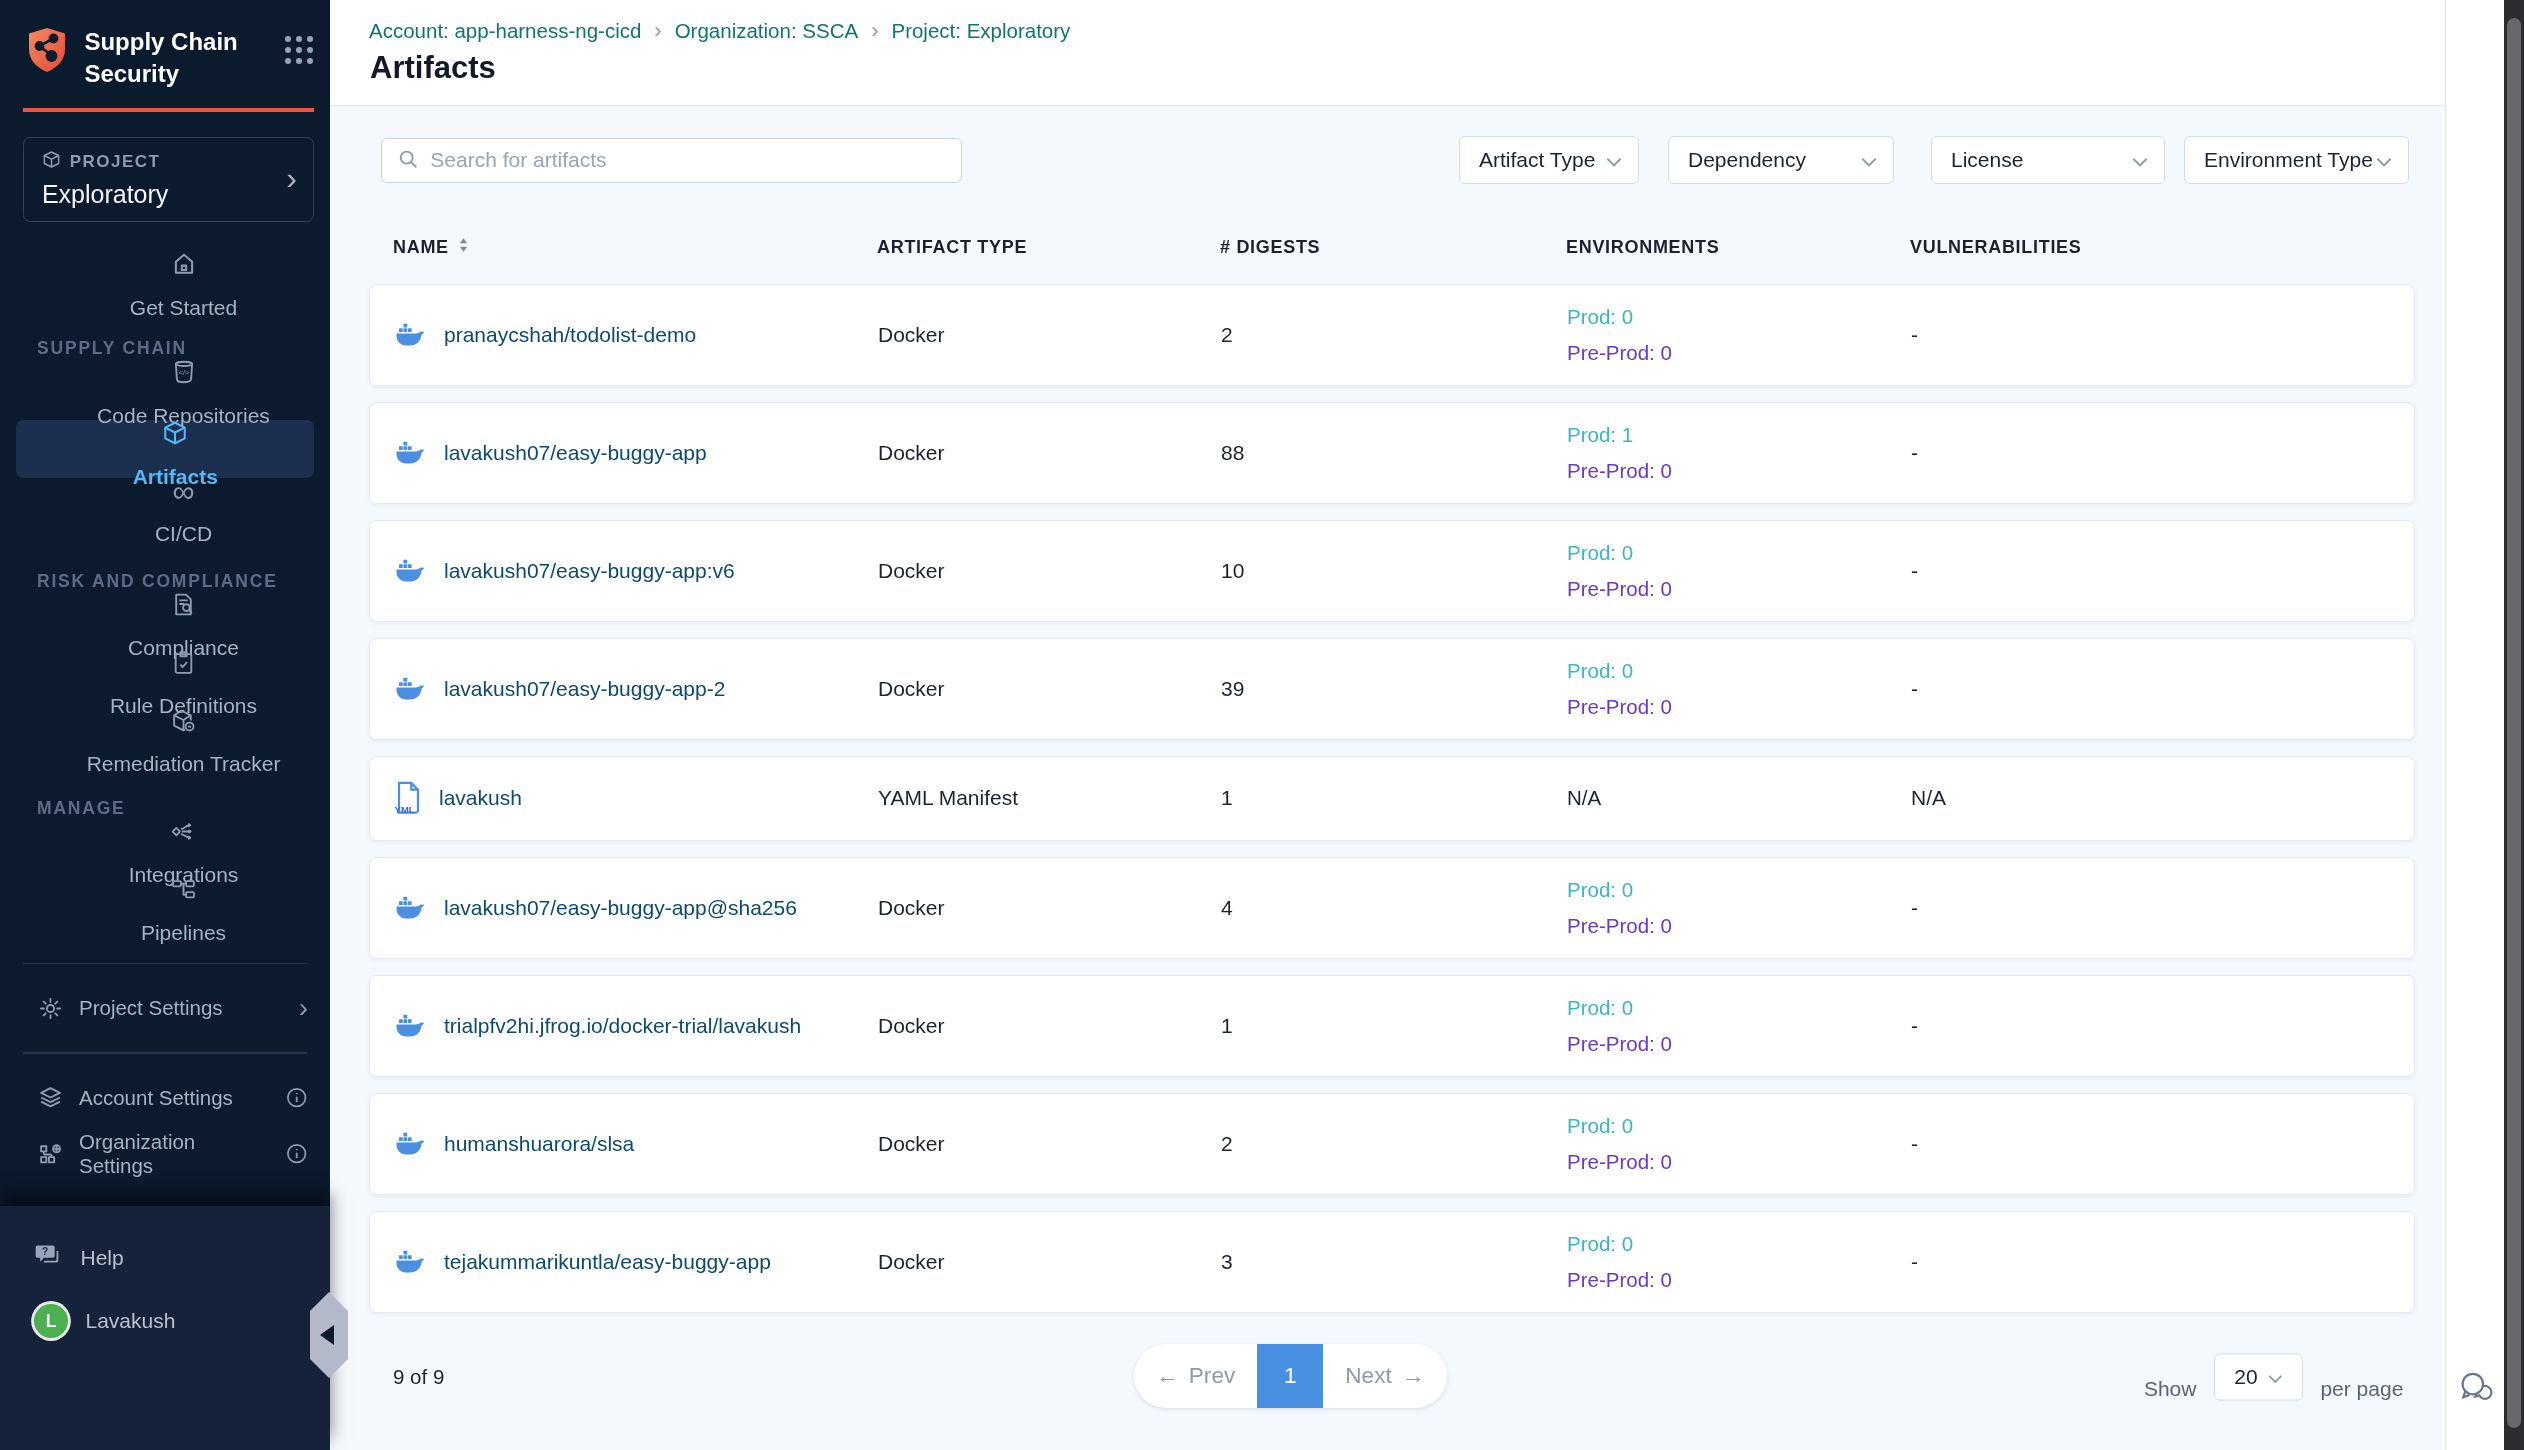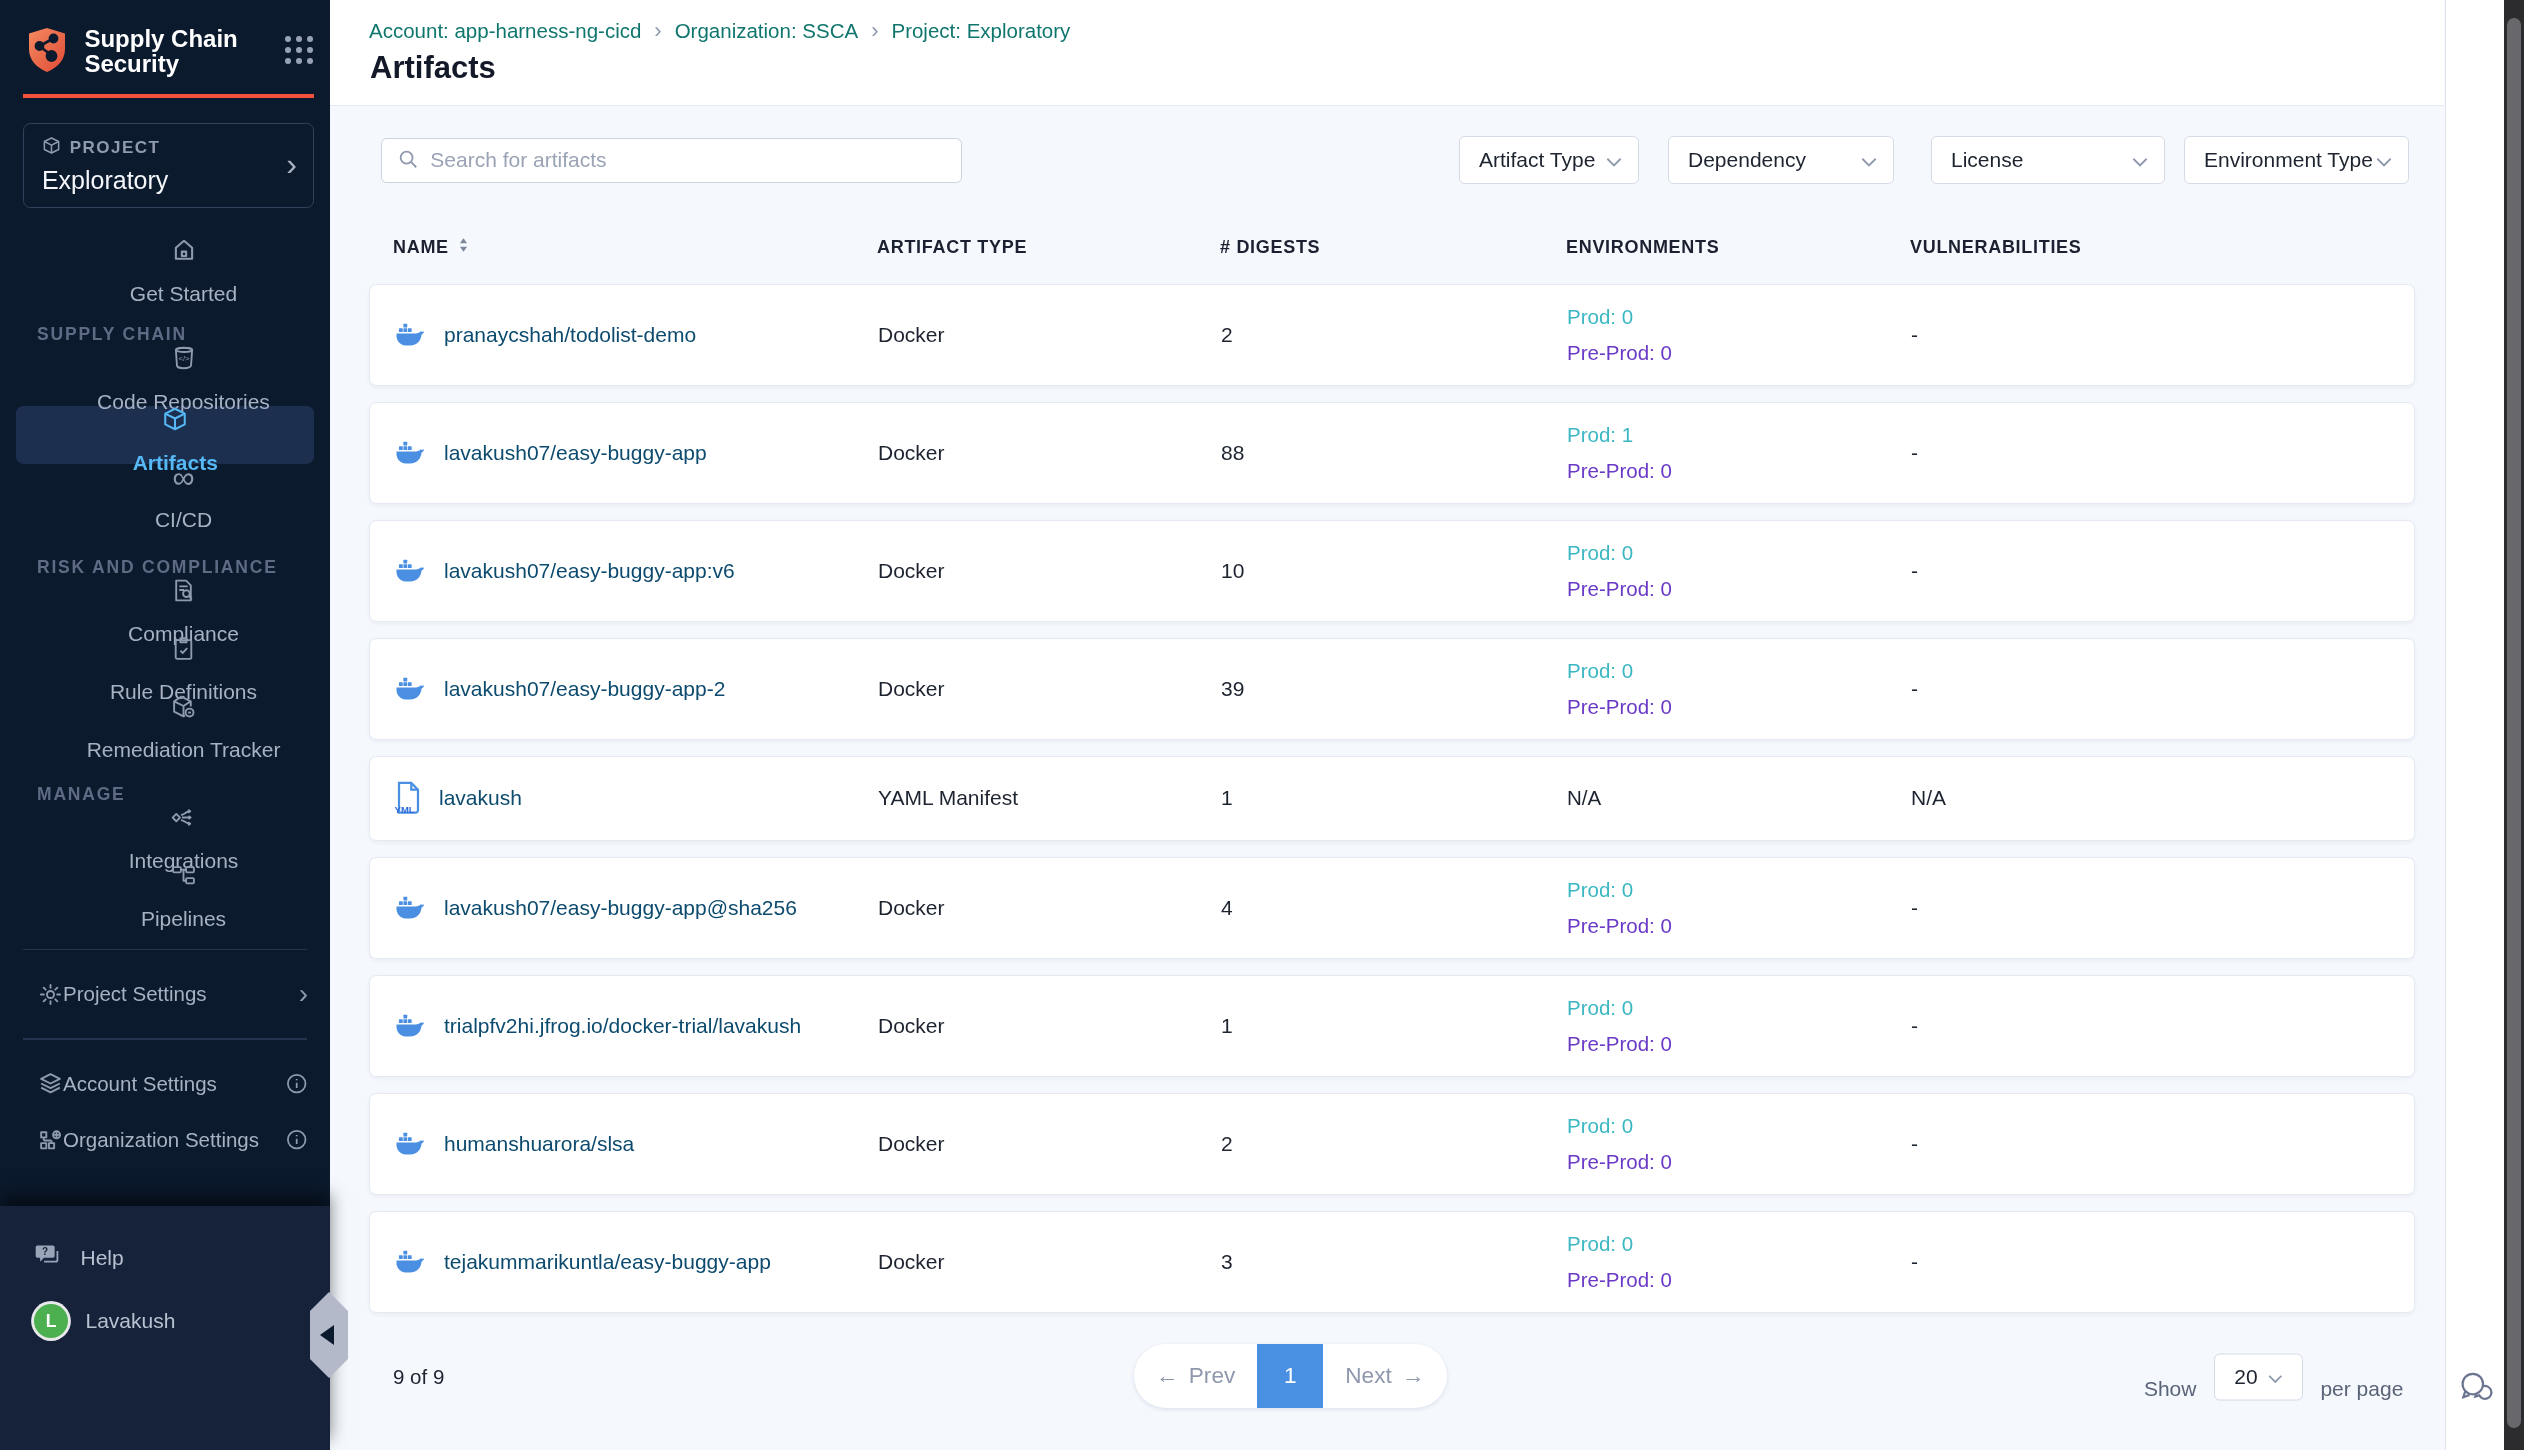--- a/index.html
+++ b/index.html
@@ -2,36 +2,36 @@
 <html style="font-size:11.7px"><head>
 <meta charset="utf-8">
 <style>
   * { margin:0; padding:0; box-sizing:border-box; }
   html,body { width:2525px; height:1451px; overflow:hidden; }
   body { font-family:"Liberation Sans","DejaVu Sans",sans-serif; background:#f5f8fd; position:relative; color:#1d2430; }
 
   
   .sidebar { position:absolute; left:0; top:0; width:330px; height:1451px; background:#0c1a2e; z-index:2; }
   .brand { display:flex; align-items:flex-start; gap:13px; padding:26px 17.5px 0 23.4px; }
-  .brand-title { color:#ffffff; font-size:24px; font-weight:700; line-height:25px; width:174px; }
+  .brand-title { color:#ffffff; font-size:24px; font-weight:700; line-height:32px; width:174px; }
   .grid-icon { margin-left:auto; margin-top:10.2px; display:grid; grid-template-columns:repeat(3,5.8px); gap:5.1px; cursor:pointer; }
   .grid-icon i { width:5.8px; height:5.8px; border-radius:50%; background:#98a2b6; }
   .brand-underline { height:4.4px; background:#f4513c; margin:17.5px 16px 0 23.4px; }
   .project-card { position:relative; margin:25px 16px 0 23.4px; border:1.5px solid #33415c; border-radius:7.3px; padding:11.7px 17.5px; cursor:pointer; }
   .project-label { display:flex; align-items:center; gap:8.8px; color:#8f9ab0; font-size:17px; font-weight:700; letter-spacing:1.5px; }
   .project-name { color:#f4f6fa; font-size:25px; margin-top:6.6px; }
   .card-chev { position:absolute; right:16px; top:50%; transform:translateY(-54%); color:#aab3c4; font-size:32px; line-height:1; }
   .nav { margin-top:29px; }
   .nav-item { display:flex; align-items:center; gap:19px; height:58px; padding-left:37px; color:#a7b1c4; font-size:21px; cursor:pointer;flex-direction:column; }
   .nav-item .nico { width:26px; display:flex; justify-content:center; flex:none; }
   .nav-item.active { background:#1c2f4e; border-radius:7.3px; margin:2.9px 16px; padding-left:20.5px; color:#56b8f5; font-weight:700; }
   .sec-label { padding-left:37px; color:#5f6b84; font-size:17.5px; font-weight:700; letter-spacing:1.8px; margin-top:31px; height:22px; line-height:22px; }
   .sec-label.first { margin-top:28px; }
   .divider { height:1.5px; background:#243350; margin:28px 23.4px 16px 23.4px; }
-  .settings-item { display:flex; align-items:center; height:56px; padding-left:37px; padding-right:22px; color:#a7b1c4; font-size:20.5px; cursor:pointer; }
+  .settings-item { display:flex; align-items:center; gap:16px; height:56px; padding-left:37px; padding-right:22px; color:#a7b1c4; font-size:20.5px; cursor:pointer; }
   .settings-item .nico { width:26px; display:flex; justify-content:center; flex:none; }
   .settings-item .trail { margin-left:auto; display:flex; align-items:center; color:#8f9ab0; }
   .sidebar-footer { position:absolute; left:0; bottom:0; width:100%; height:245px; background:#15223a; box-shadow:0 -11.7px 16px rgba(0,0,0,0.5); padding-top:20.5px; }
   .footer-item { display:flex; align-items:center; gap:17.5px; height:63px; padding-left:34px; color:#b9c1d0; font-size:21px; cursor:pointer; }
   .avatar { width:34px; height:34px; border-radius:50%; background:#4caf50; color:#ffffff; font-size:17.5px; font-weight:700; display:flex; align-items:center; justify-content:center; box-shadow:0 0 0 2.9px rgba(255,255,255,0.9); }
   .collapse-handle { position:absolute; left:310px; top:1292px; width:38px; height:86px; background:#b4b9c9; z-index:3; clip-path:polygon(50% 0%,100% 22%,100% 78%,50% 100%,0% 78%,0% 22%); display:flex; align-items:center; justify-content:center; cursor:pointer; }
   .collapse-handle .tri { width:0; height:0; border-top:10.2px solid transparent; border-bottom:10.2px solid transparent; border-right:14.6px solid #0c1a2e; margin-right:4.4px; }
 
   
   .page-header { position:absolute; left:330px; top:0; width:2114px; height:106px; background:#ffffff; border-bottom:1.5px solid #e6e9f2; z-index:1; }

